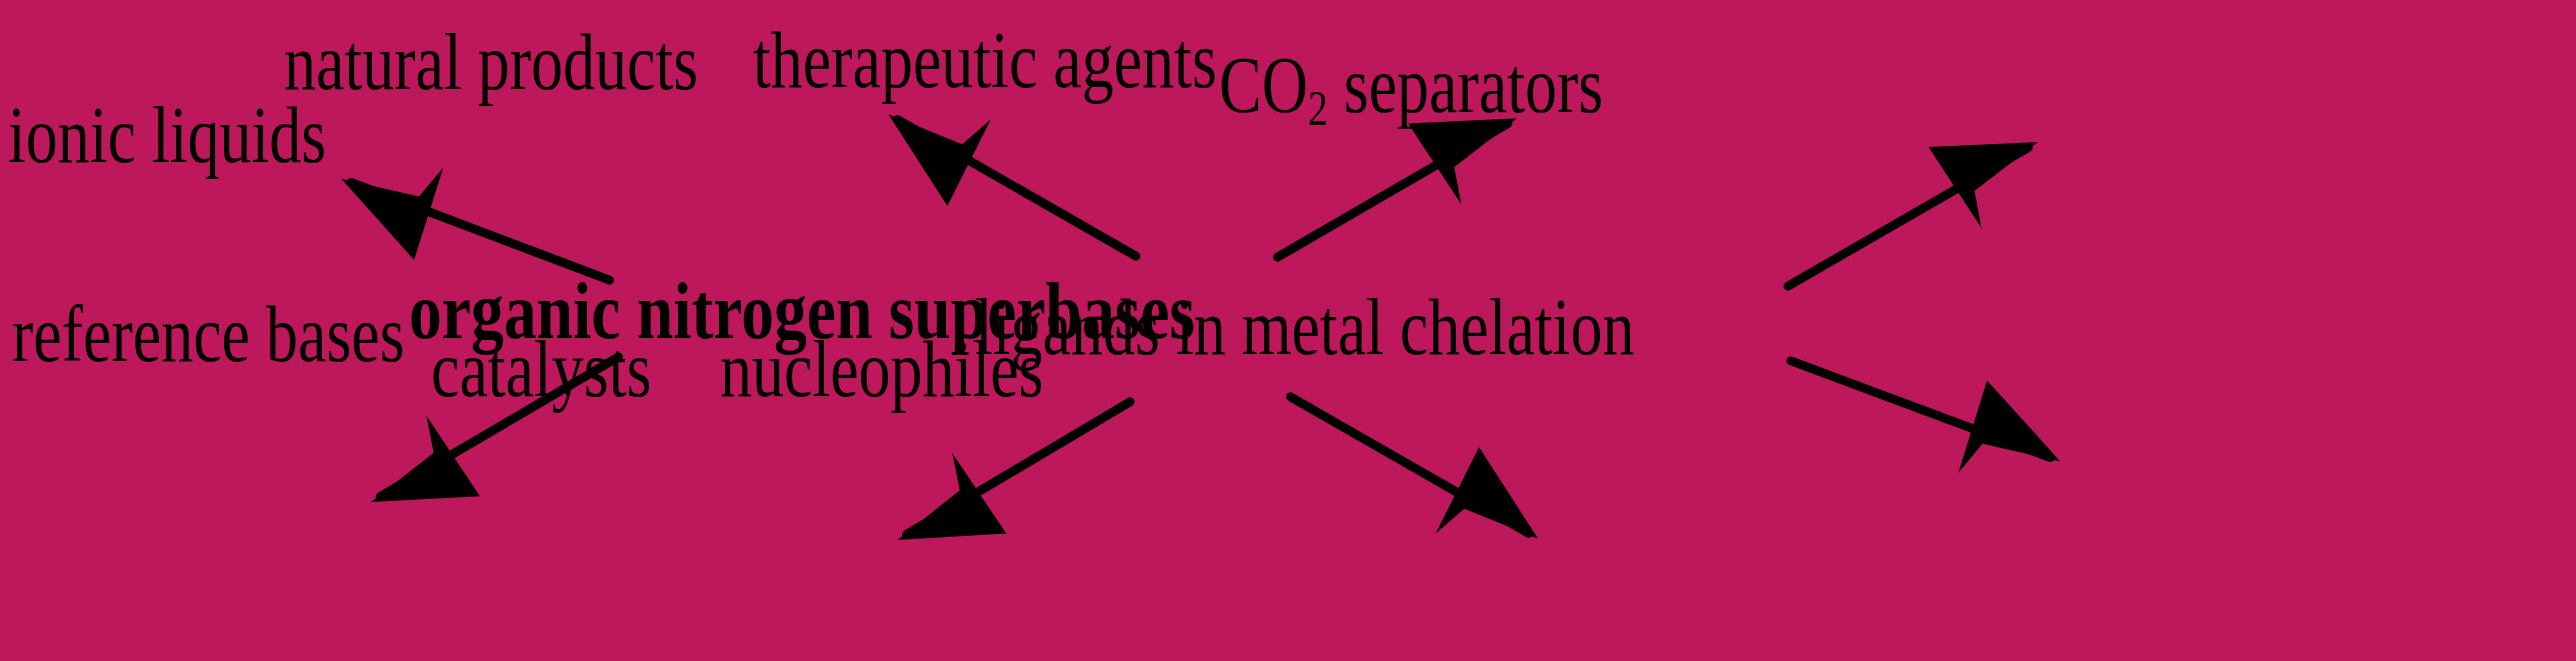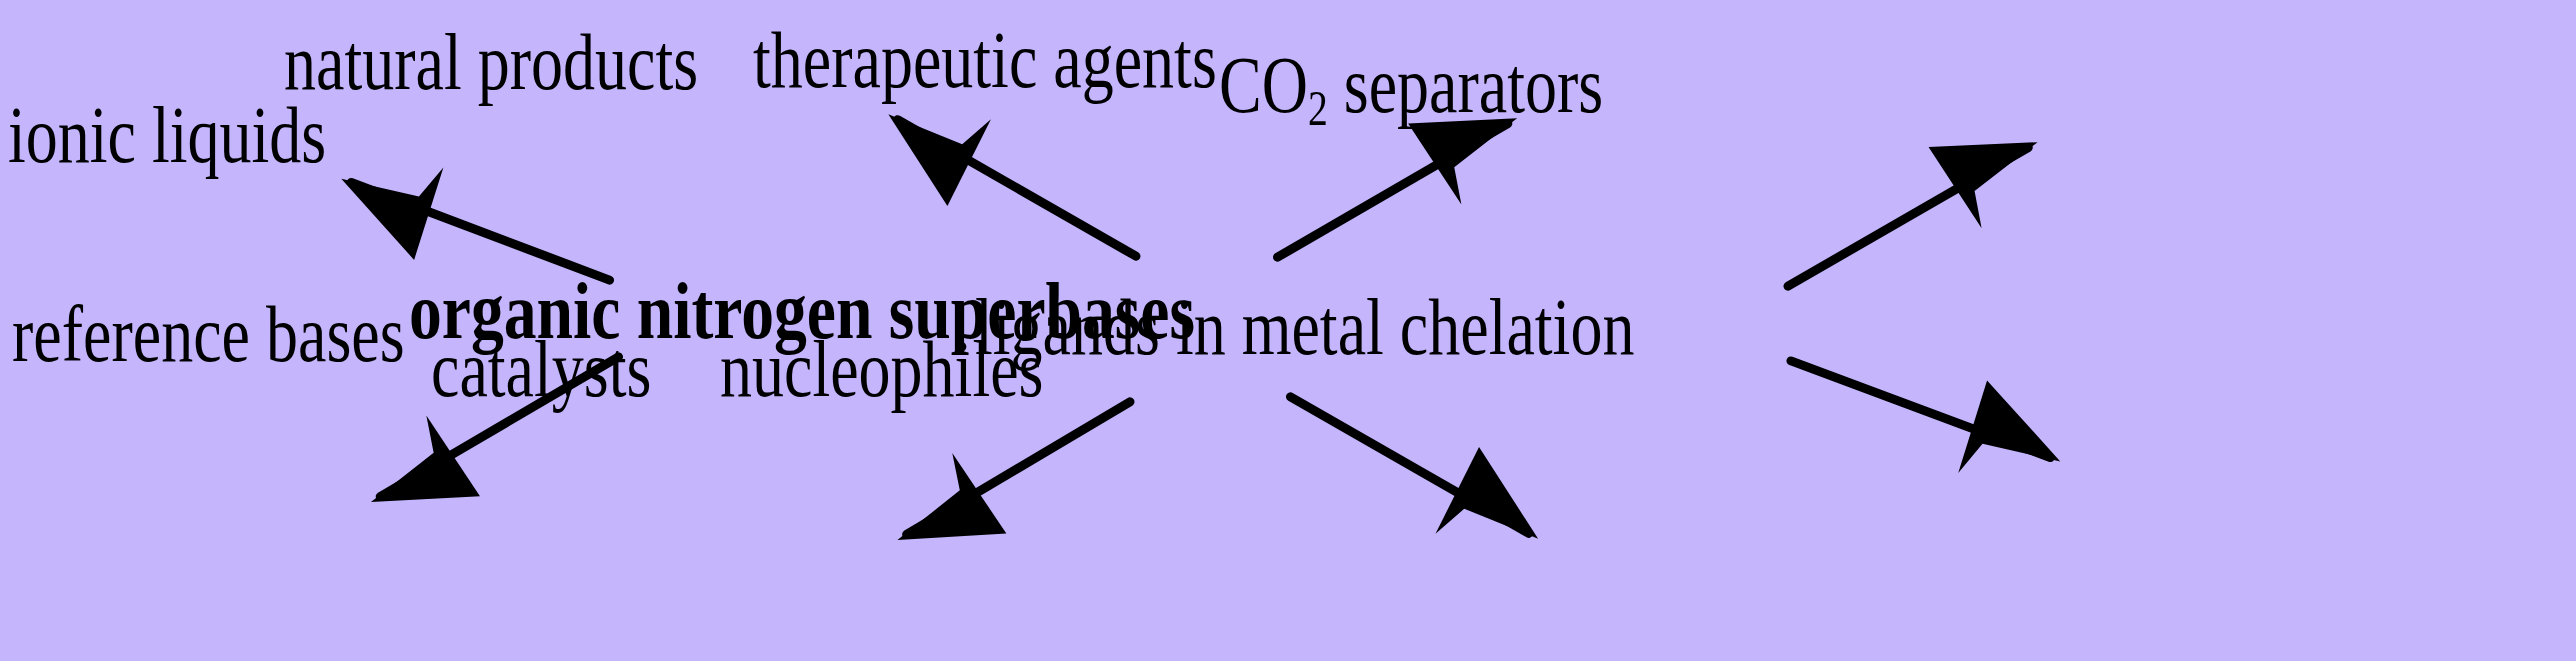--- a/index.html
+++ b/index.html
@@ -4,21 +4,21 @@
 <style>
   html, body {
     margin: 0;
     padding: 0;
     background: #ffffff;
   }
   #diagram-root {
     position: relative;
     width: 2576px;
     height: 661px;
-    background: #c4b5fd;
+    background: #be185d;
     overflow: hidden;
     font-family: "Liberation Serif", "DejaVu Serif", serif;
     color: #000000;
   }
   #arrow-layer {
     position: absolute;
     left: 0;
     top: 0;
     width: 2576px;
     height: 661px;

